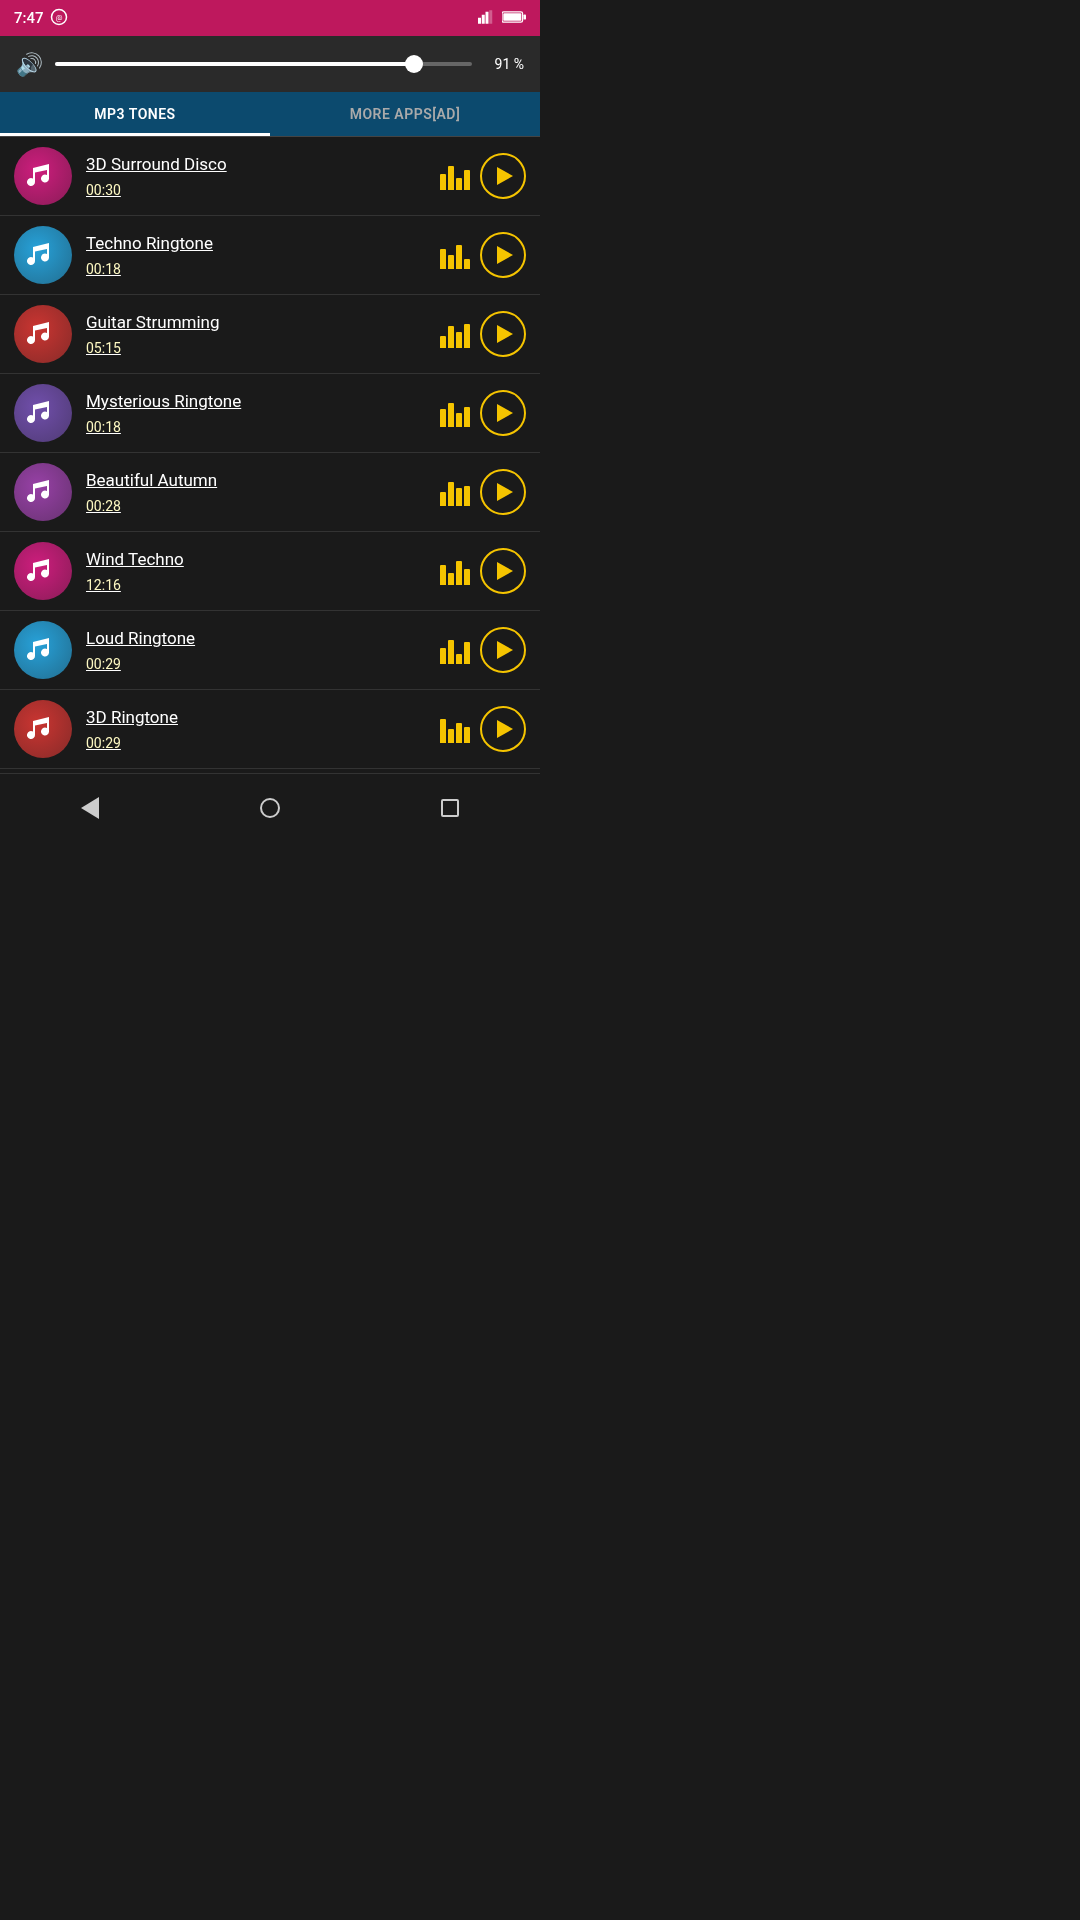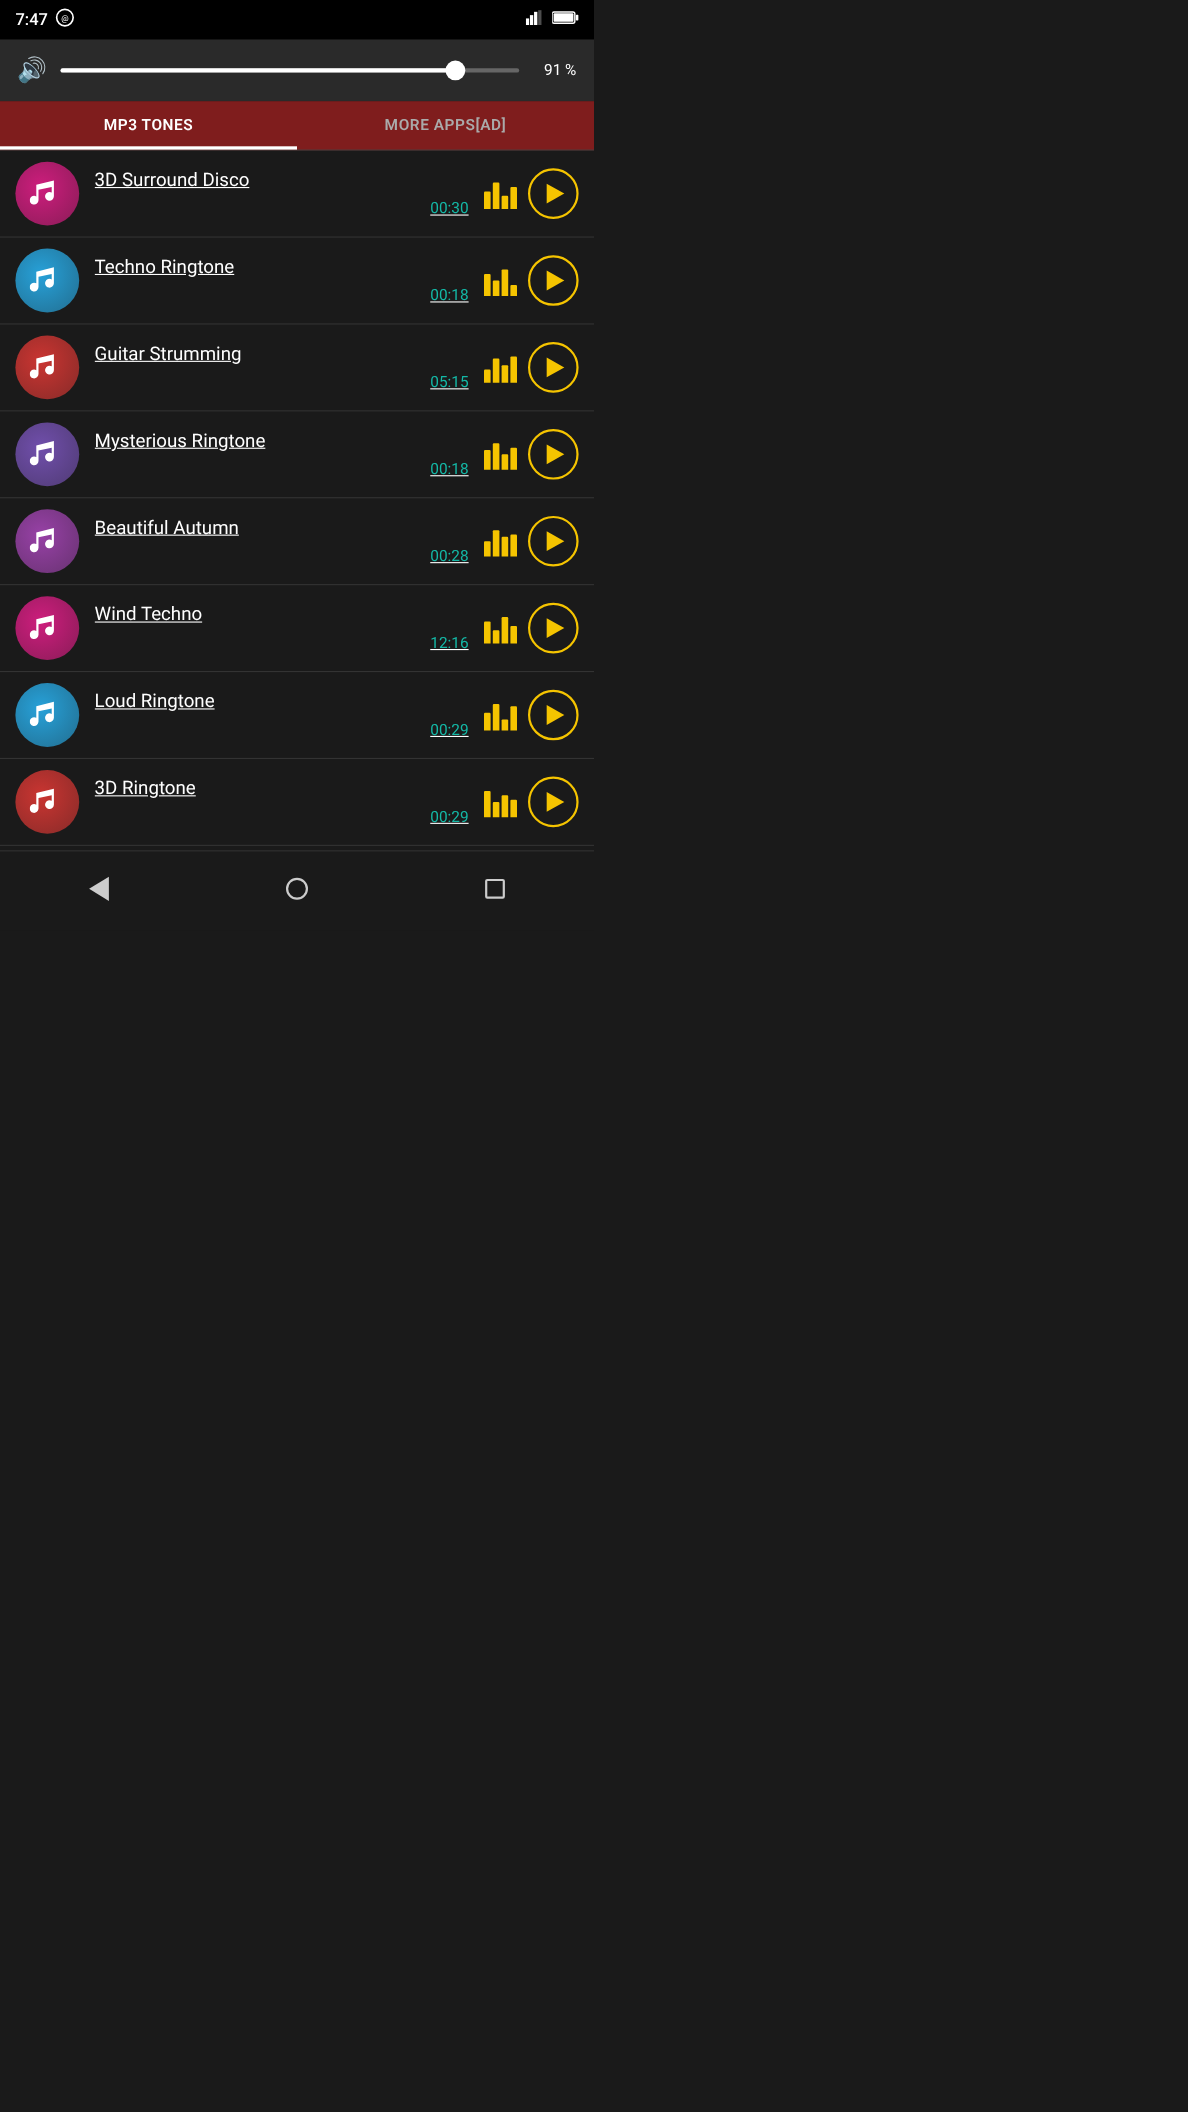--- a/index.html
+++ b/index.html
@@ -9,21 +9,21 @@
       background: #1a1a1a;
       color: #ffffff;
       font-family: 'Roboto', Arial, sans-serif;
       width: 540px;
       min-height: 960px;
       overflow-x: hidden;
     }
 
     
     .status-bar {
-      background: #000000;
+      background: #be185d;
       display: flex;
       align-items: center;
       justify-content: space-between;
       padding: 6px 14px;
       height: 36px;
     }
     .status-left {
       display: flex;
       align-items: center;
       gap: 6px;
@@ -92,21 +92,21 @@
       font-size: 14px;
       color: #fff;
       flex-shrink: 0;
       min-width: 40px;
       text-align: right;
     }
 
     
     .tabs {
       display: flex;
-      background: #7f1d1d;
+      background: #0c4a6e;
       border-bottom: 1px solid #444;
     }
     .tab {
       flex: 1;
       text-align: center;
       padding: 14px 8px;
       font-size: 14px;
       font-weight: 600;
       letter-spacing: 0.5px;
       color: #aaa;
@@ -164,22 +164,21 @@
       font-size: 17px;
       font-weight: 400;
       color: #fff;
       margin-bottom: 8px;
       white-space: nowrap;
       overflow: hidden;
       text-overflow: ellipsis;
     }
     .song-duration {
       font-size: 14px;
-      color: #14b8a6;
-      text-align: right;
+      color: #fef9c3;
     }
 
     
     .song-controls {
       display: flex;
       align-items: center;
       gap: 10px;
       flex-shrink: 0;
     }
 

